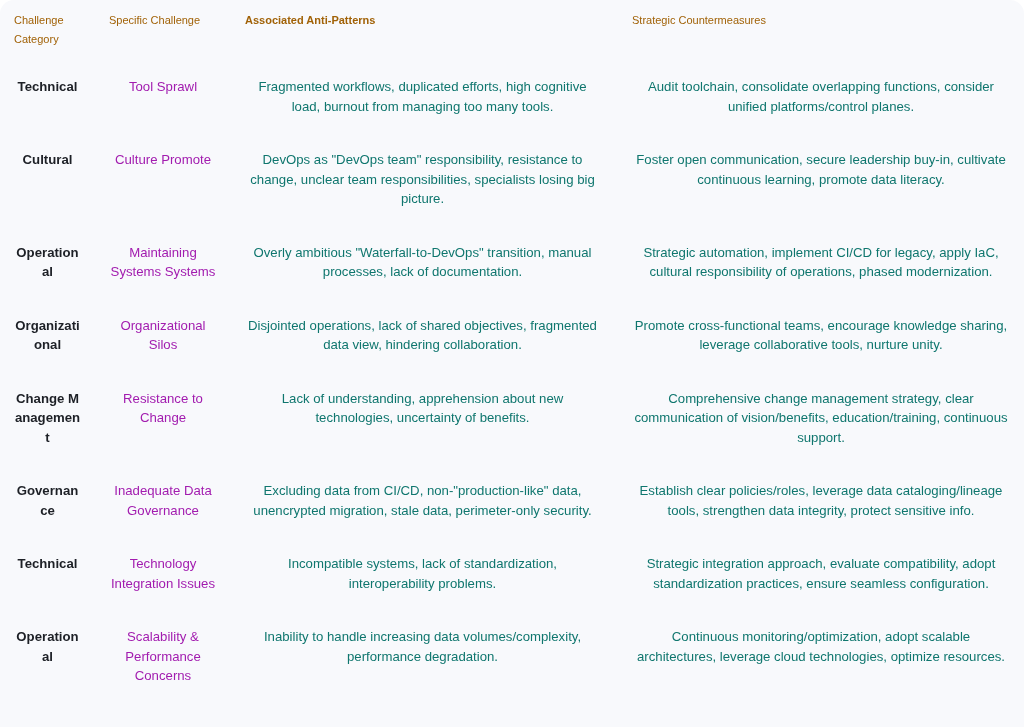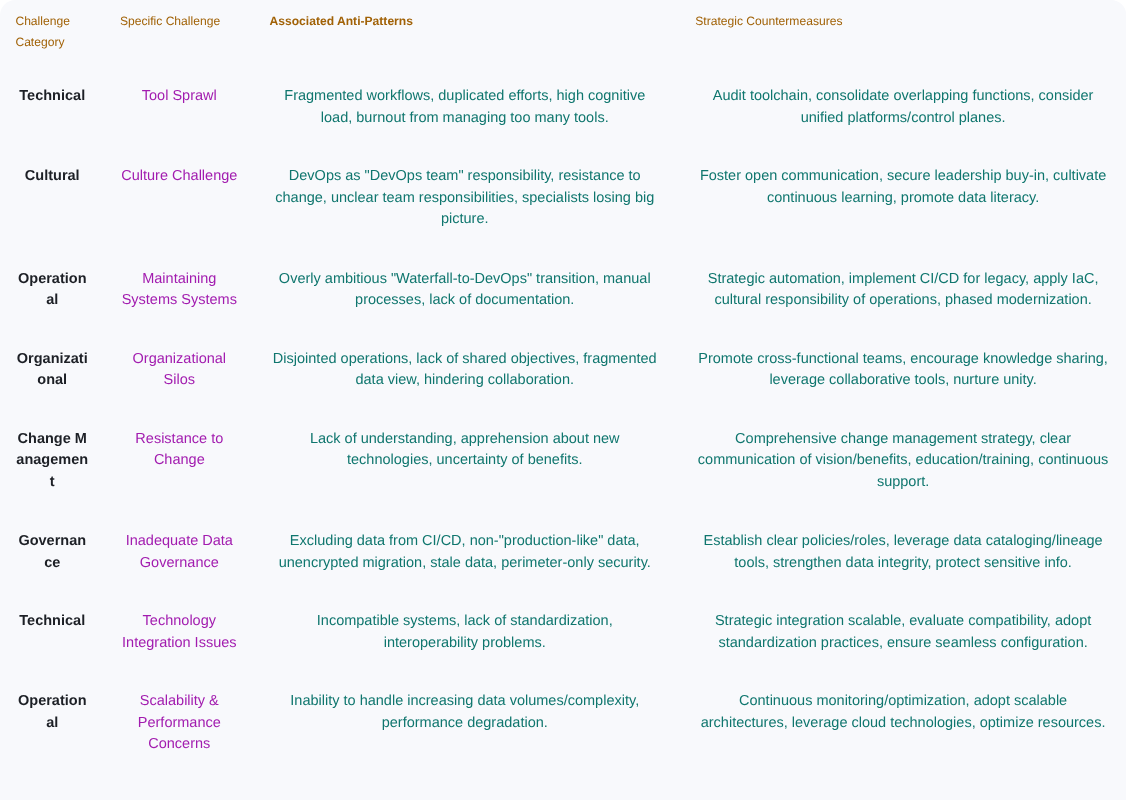--- a/index.html
+++ b/index.html
@@ -106,21 +106,21 @@
     </thead>
     <tbody>
       <tr>
         <td class="cat">Technical</td>
         <td class="chal">Tool Sprawl</td>
         <td class="anti">Fragmented workflows, duplicated efforts, high cognitive load, burnout from managing too many tools.</td>
         <td class="counter">Audit toolchain, consolidate overlapping functions, consider unified platforms/control planes.</td>
       </tr>
       <tr>
         <td class="cat">Cultural</td>
-        <td class="chal">Culture Challenge</td>
+        <td class="chal">Culture Promote</td>
         <td class="anti">DevOps as "DevOps team" responsibility, resistance to change, unclear team responsibilities, specialists losing big picture.</td>
         <td class="counter">Foster open communication, secure leadership buy-in, cultivate continuous learning, promote data literacy.</td>
       </tr>
       <tr>
         <td class="cat">Operational</td>
         <td class="chal">Maintaining Systems Systems</td>
         <td class="anti">Overly ambitious "Waterfall-to-DevOps" transition, manual processes, lack of documentation.</td>
         <td class="counter">Strategic automation, implement CI/CD for legacy, apply IaC, cultural responsibility of operations, phased modernization.</td>
       </tr>
       <tr>
@@ -138,21 +138,21 @@
       <tr>
         <td class="cat">Governance</td>
         <td class="chal">Inadequate Data Governance</td>
         <td class="anti">Excluding data from CI/CD, non-"production-like" data, unencrypted migration, stale data, perimeter-only security.</td>
         <td class="counter">Establish clear policies/roles, leverage data cataloging/lineage tools, strengthen data integrity, protect sensitive info.</td>
       </tr>
       <tr>
         <td class="cat">Technical</td>
         <td class="chal">Technology Integration Issues</td>
         <td class="anti">Incompatible systems, lack of standardization, interoperability problems.</td>
-        <td class="counter">Strategic integration scalable, evaluate compatibility, adopt standardization practices, ensure seamless configuration.</td>
+        <td class="counter">Strategic integration approach, evaluate compatibility, adopt standardization practices, ensure seamless configuration.</td>
       </tr>
       <tr>
         <td class="cat">Operational</td>
         <td class="chal">Scalability &amp; Performance Concerns</td>
         <td class="anti">Inability to handle increasing data volumes/complexity, performance degradation.</td>
         <td class="counter">Continuous monitoring/optimization, adopt scalable architectures, leverage cloud technologies, optimize resources.</td>
       </tr>
     </tbody>
   </table>
 </div>

